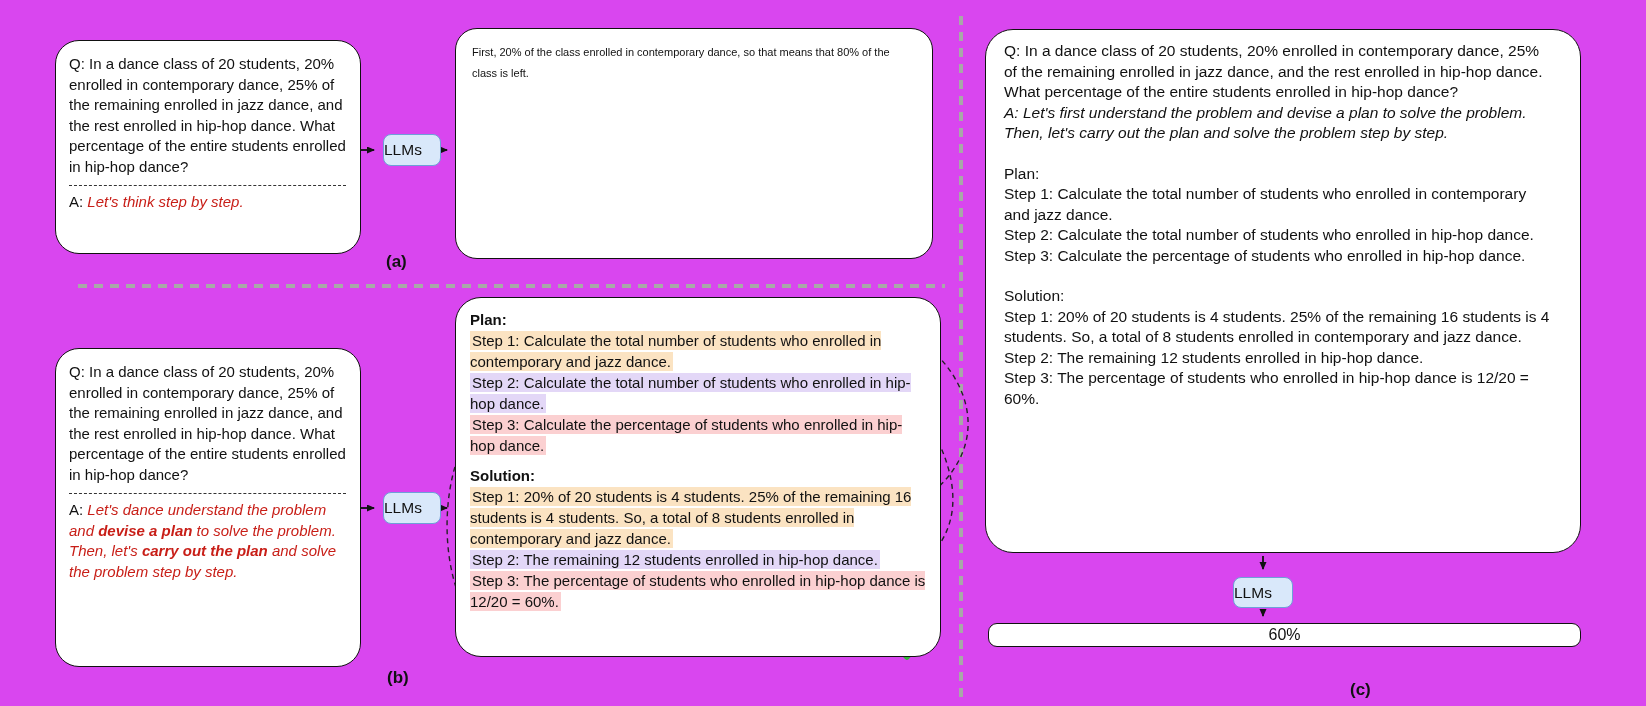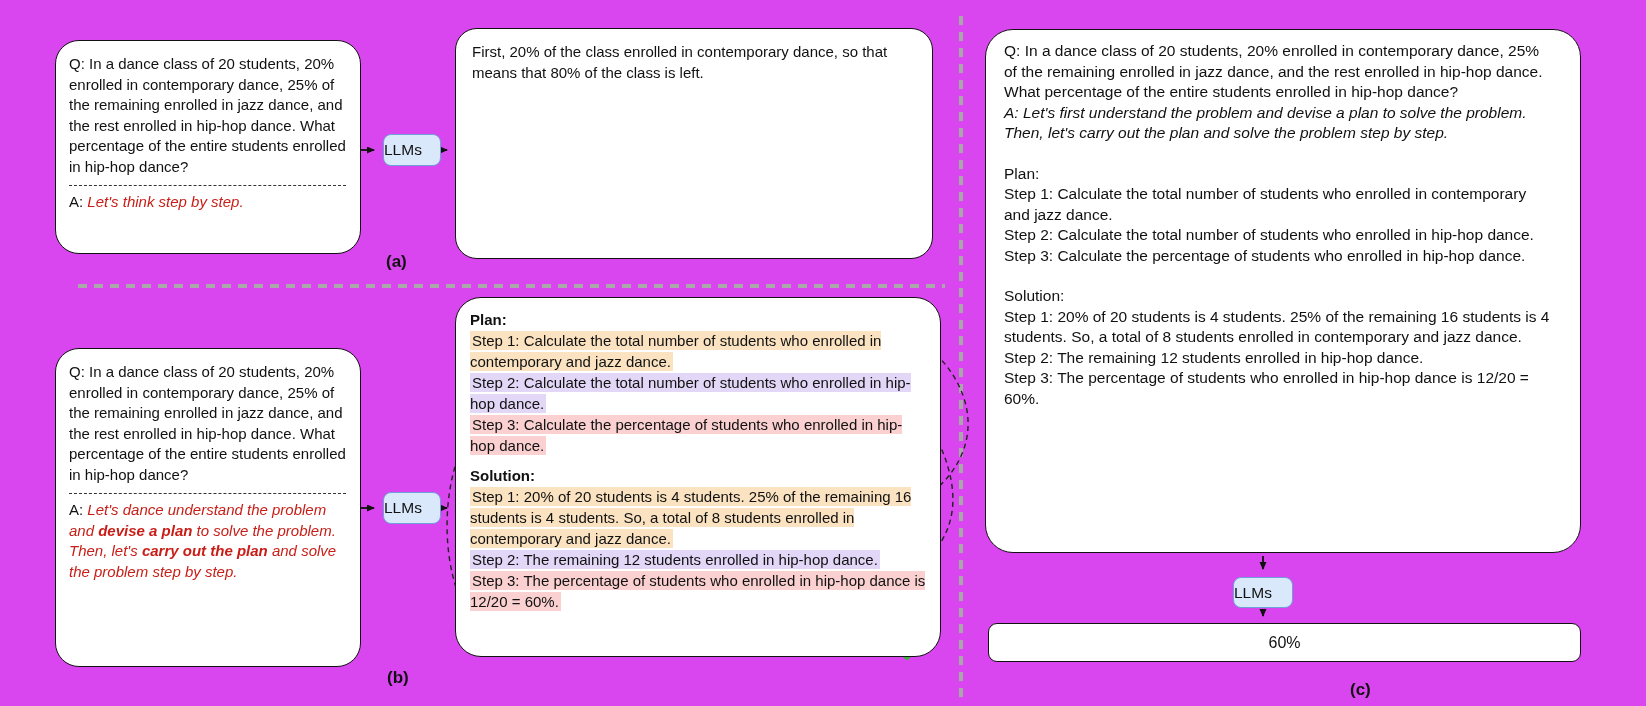--- a/index.html
+++ b/index.html
@@ -9,21 +9,21 @@
   }
   .overlay{position:absolute;left:0;top:0;pointer-events:none;}
   .divider{stroke:#a8a8a8;stroke-width:4;stroke-dasharray:9 7;}
   .arrow{stroke:#111;stroke-width:1.8;}
   .arc{fill:none;stroke:#222;stroke-width:1.4;stroke-dasharray:5 4;}
   .xmark{stroke:#e8402b;stroke-width:5.5;stroke-linecap:round;}
   .check{fill:none;stroke:#2eb835;stroke-width:5.5;stroke-linecap:round;stroke-linejoin:round;}
 
   .box{position:absolute;border:1.6px solid #111;border-radius:24px;background:#fff;box-sizing:border-box;}
   .qbox{padding:13px 12px 10px 13px;font-size:15px;line-height:20.5px;}
-  .respbox{padding:13px 18px 10px 16px;font-size:15px;line-height:20.5px;border-radius:22px;}
+  .respbox{padding:13px 18px 10px 16px;font-size:11px;line-height:20.5px;border-radius:22px;}
   .planbox{padding:11px 14px 10px 14px;font-size:15px;line-height:21px;border-radius:26px;}
   .cbox{padding:11px 26px 10px 18px;font-size:15.5px;line-height:20.5px;border-radius:28px;}
   .ansbox{border-radius:9px;display:flex;align-items:center;justify-content:center;font-size:16px;}
 
   .sep{border:none;border-top:1.6px dashed #333;margin:8px 2px 6px 0;}
   .red{color:#c81e17;}
   em b{font-weight:bold;}
   p{margin:0;}
   .pgap{height:20px;}
   .sgap{height:9px;}
@@ -131,19 +131,19 @@
     <p>Solution:</p>
     <p>Step 1: 20% of 20 students is 4 students. 25% of the remaining 16 students is 4 students. So, a total of 8 students enrolled in contemporary and jazz dance.</p>
     <p>Step 2: The remaining 12 students enrolled in hip-hop dance.</p>
     <p>Step 3: The percentage of students who enrolled in hip-hop dance is 12/20 = 60%.</p>
   </div>
 
   <div class="llm" style="left:1233px;top:577px;width:60px;height:31px;">
     <span>LLMs</span>
   </div>
 
-  <div class="box ansbox" style="left:988px;top:623px;width:593px;height:39px;">
+  <div class="box ansbox" style="left:988px;top:623px;width:593px;height:24px;">
     <span>60%</span>
   </div>
 
   <div class="plabel" style="left:1350px;top:680px;">(c)</div>
 
 </div>
 
 </body></html>

